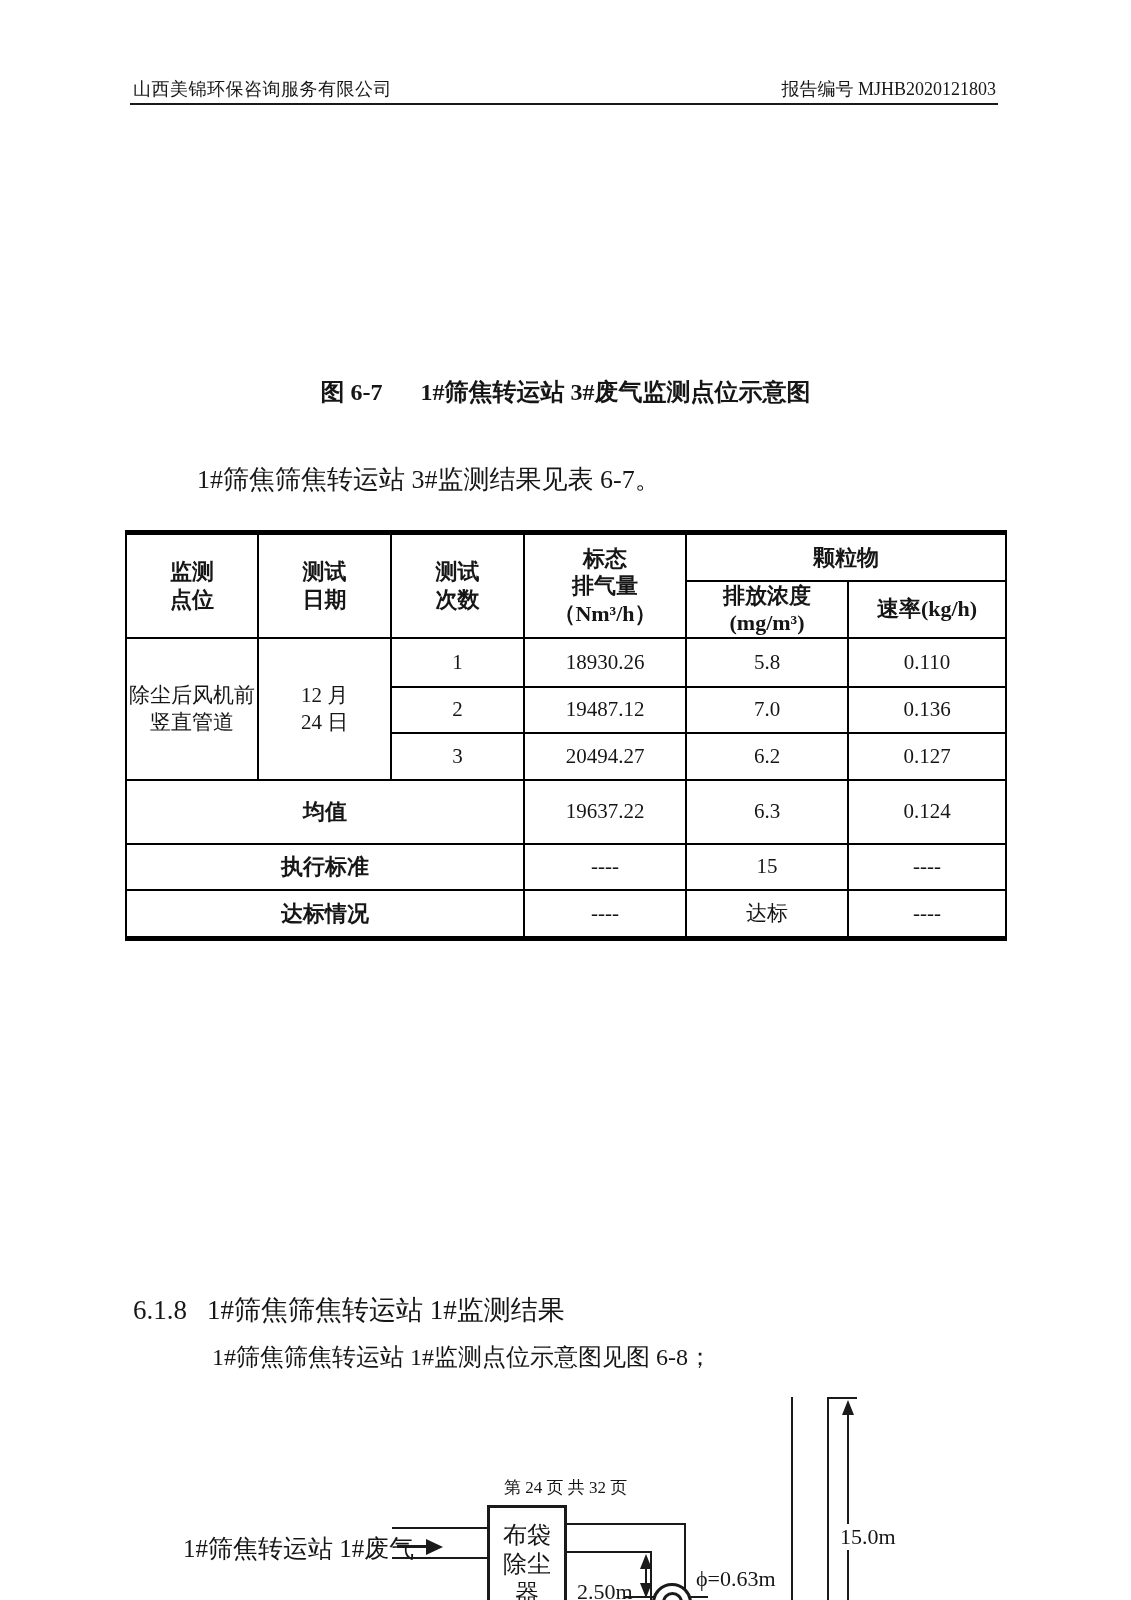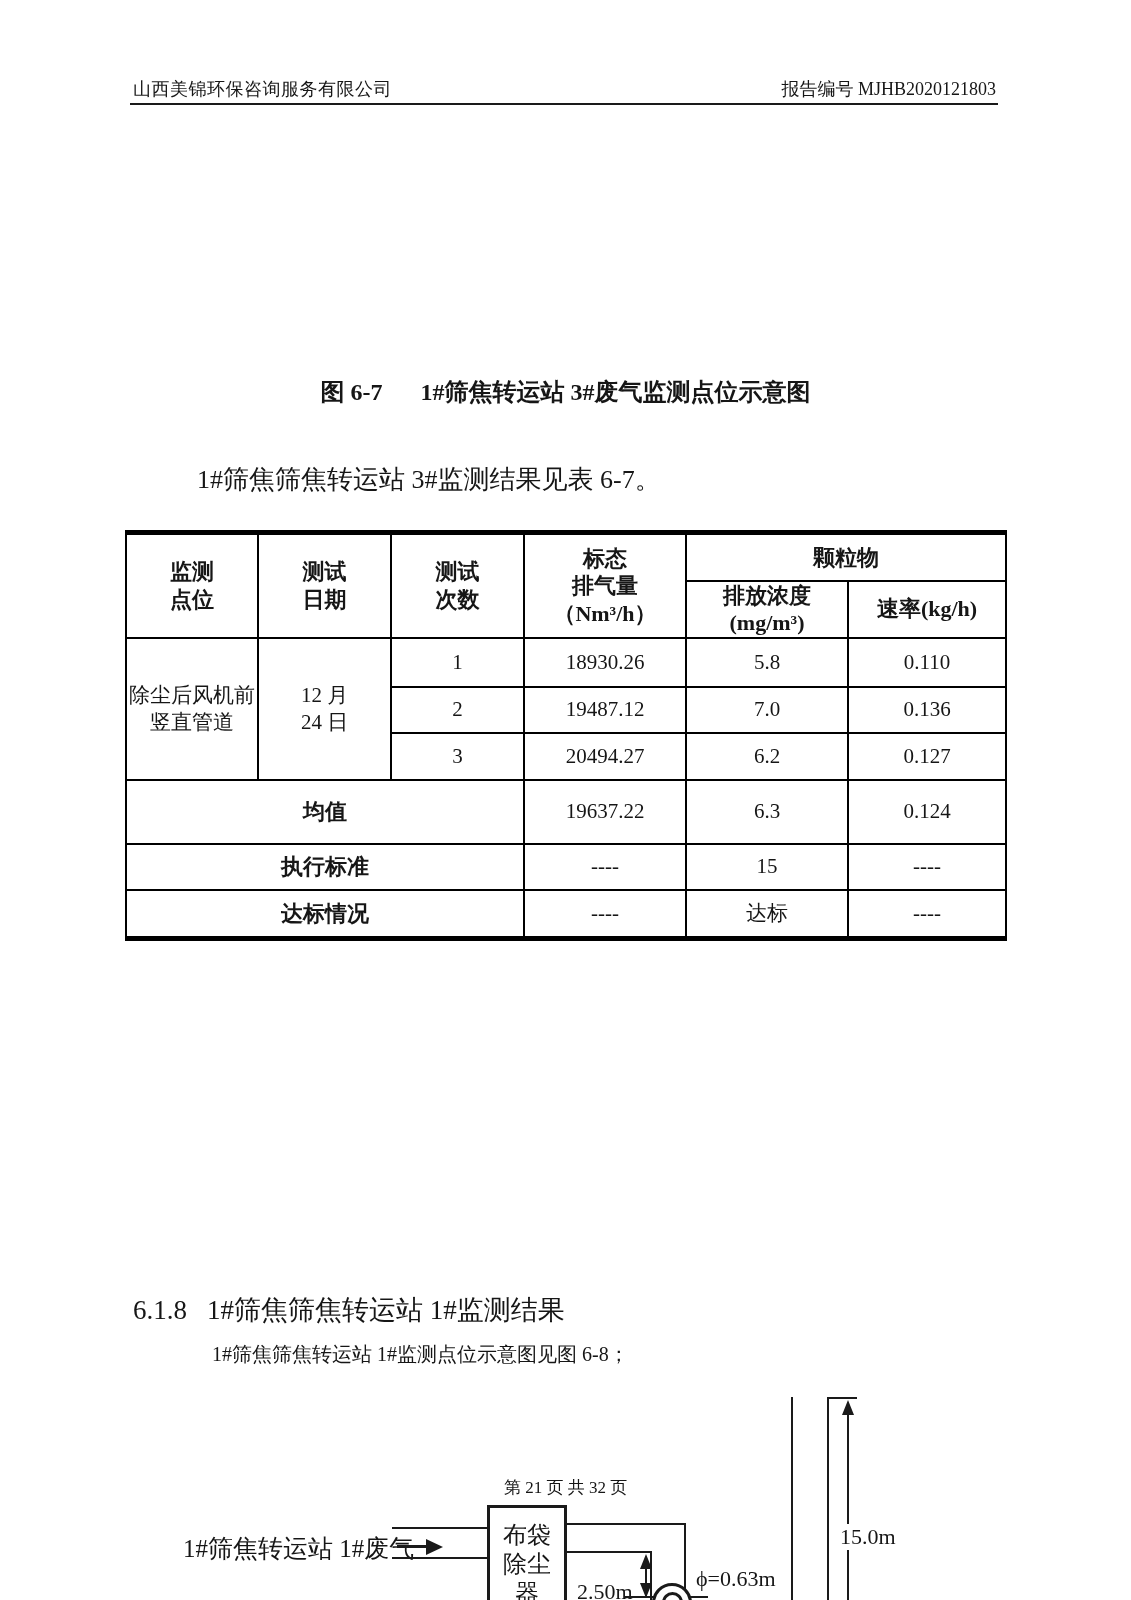--- a/index.html
+++ b/index.html
@@ -33,21 +33,21 @@
   }
   table.mon td,table.mon th{
     border:2px solid #000;text-align:center;vertical-align:middle;
     padding:0;font-size:21px;font-weight:normal;line-height:1.25;
   }
   table.mon th{font-weight:bold;font-size:22px;}
 
   
   .sec-head{left:133px;top:1292px;font-size:27px;}
   .sec-head .sec-num{margin-right:20px;}
-  .para2{left:212px;top:1341px;font-size:20px;}
+  .para2{left:212px;top:1341px;font-size:24px;}
 
   
   .pfoot{left:0;top:1476px;width:1131px;text-align:center;font-size:17px;}
 
   
   .inlet-label{left:183px;top:1532px;font-size:25px;}
   .dim-label{font-size:22px;}
   .collector{
     left:487px;top:1505px;width:74px;height:110px;border:3px solid #1a1a1a;
     text-align:center;font-size:24px;line-height:29px;padding-top:13px;
@@ -143,21 +143,21 @@
       <td>----</td>
     </tr>
   </tbody>
     </table>
 
   <div class="abs sec-head">
     <span class="sec-num">6.1.8</span><span>1#筛焦筛焦转运站 1#监测结果</span>
   </div>
   <div class="abs para2">1#筛焦筛焦转运站 1#监测点位示意图见图 6-8；</div>
 
-  <div class="abs pfoot">第 21 页 共 32 页</div>
+  <div class="abs pfoot">第 24 页 共 32 页</div>
 
   <div class="abs inlet-label">1#筛焦转运站 1#废气</div>
 
   <div class="abs" style="left:397px;top:1545px;width:32px;height:3px;background:#1a1a1a;"></div>
   <div class="tri tri-right" style="left:426px;top:1538.5px;"></div>
 
   <div class="hline" style="left:392px;top:1527px;width:95px;"></div>
   <div class="hline" style="left:392px;top:1557px;width:95px;"></div>
 
   <div class="abs collector pre">布袋

